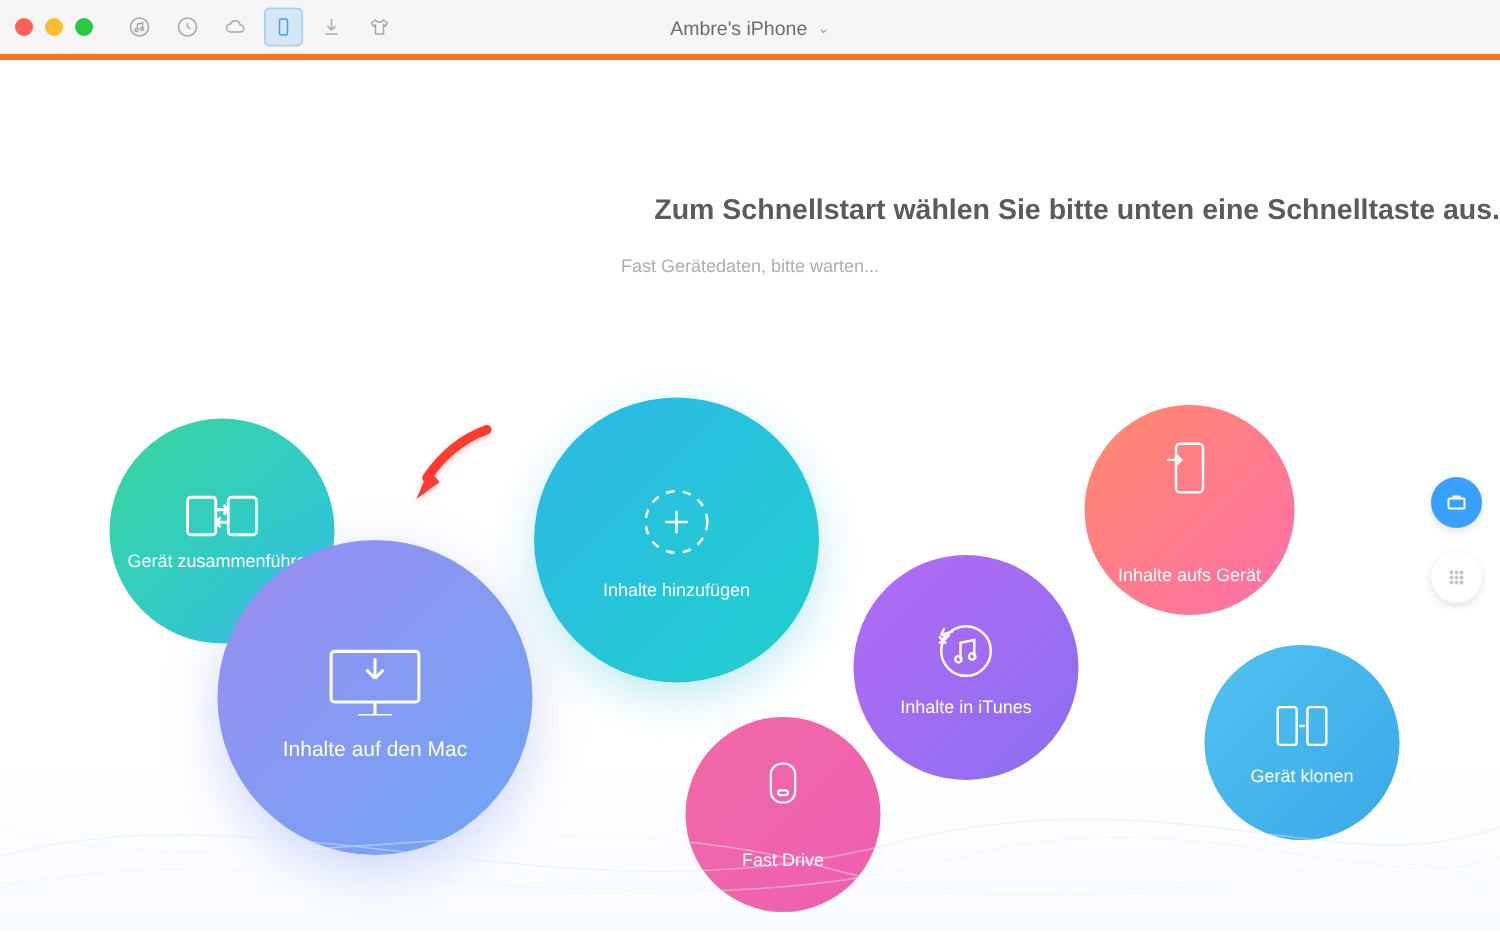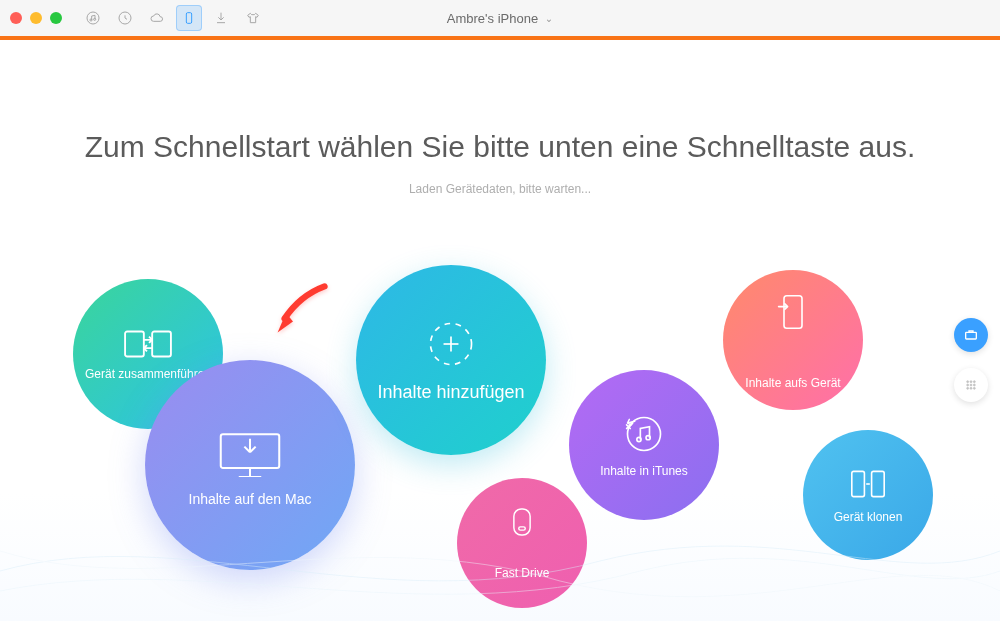--- a/index.html
+++ b/index.html
@@ -8,24 +8,24 @@
   .traffic { display:flex; gap:8px; margin-right: 18px;}
   .traffic .dot { width:12px; height:12px; border-radius:50%; }
   .red{background:#ff5f57;} .yellow{background:#febc2e;} .green{background:#28c840;}
   .tb-icons { display:flex; gap:6px; align-items:center;}
   .tb-btn { width:26px; height:26px; border-radius:4px; display:flex; align-items:center; justify-content:center; color:#a8a8a8; }
   .tb-btn.active { background: rgba(60,160,255,0.18); box-shadow: inset 0 0 0 1px rgba(60,160,255,.35); color:#3aa0ff; }
   .tb-btn svg { width:16px; height:16px; stroke: currentColor; fill:none; stroke-width:1.5;}
   .tb-title { position:absolute; left:0; right:0; text-align:center; color:#6b6b6b; font-size:13px; pointer-events:none;}
   .tb-title .chev { display:inline-block; margin-left:3px; font-size:10px; vertical-align:1px; color:#9a9a9a;}
   .content { position:relative; height:581px; background: linear-gradient(180deg,#ffffff 0%, #ffffff 78%, #f8fbff 100%); }
-  .headline { text-align:center; color:#5b5b5b; font-size:30px; font-weight:400; padding-top:90px;}
+  .headline { text-align:right; color:#5b5b5b; font-size:19px; font-weight:700; padding-top:90px;}
   .subline { text-align:center; color:#aeaeae; font-size:12px; padding-top:18px;}
   .circle { position:absolute; border-radius:50%; color:#fff; display:flex; flex-direction:column; align-items:center; justify-content:center; text-align:center; cursor:pointer; }
-  .circle .label { font-size:18px; font-weight:300; margin-top:10px; padding: 0 10px; line-height:1.2;}
+  .circle .label { font-size:12px; font-weight:300; margin-top:10px; padding: 0 10px; line-height:1.2;}
   .circle svg { stroke:#fff; fill:none; stroke-width:1.8; }
 
   #c-merge { left:73px; top:239px; width:150px; height:150px;
     background: linear-gradient(135deg,#3ad59b 0%, #2cc3e8 100%); }
   #c-merge .label { font-size:12px; margin-top:6px;}
 
   #c-mac { left:145px; top:320px; width:210px; height:210px;
     background: linear-gradient(135deg,#9a8cf0 0%, #6fa8f5 100%);
     box-shadow: 0 10px 35px rgba(120,140,240,.35); }
   #c-mac .label { font-size:14px; margin-top:14px;}
@@ -111,21 +111,21 @@
     </div>
   </div>
   <div class="tb-title">
     <span>Ambre's iPhone</span>
     <span class="chev">⌄</span>
   </div>
 </div>
 
 <div class="content">
   <div class="headline">Zum Schnellstart wählen Sie bitte unten eine Schnelltaste aus.</div>
-  <div class="subline">Laden Gerätedaten, bitte warten...</div>
+  <div class="subline">Fast Gerätedaten, bitte warten...</div>
 
   <div class="arrow">
     <svg viewBox="0 0 100 100">
       <path d="M85 12 Q50 25 28 58" stroke="#ff3b30" stroke-width="9" fill="none" stroke-linecap="round"></path>
       <path d="M18 78 L40 62 L30 50 Z"></path>
     </svg>
   </div>
 
   <div id="c-merge" class="circle">
     <svg viewBox="0 0 48 32" width="50" height="34">

